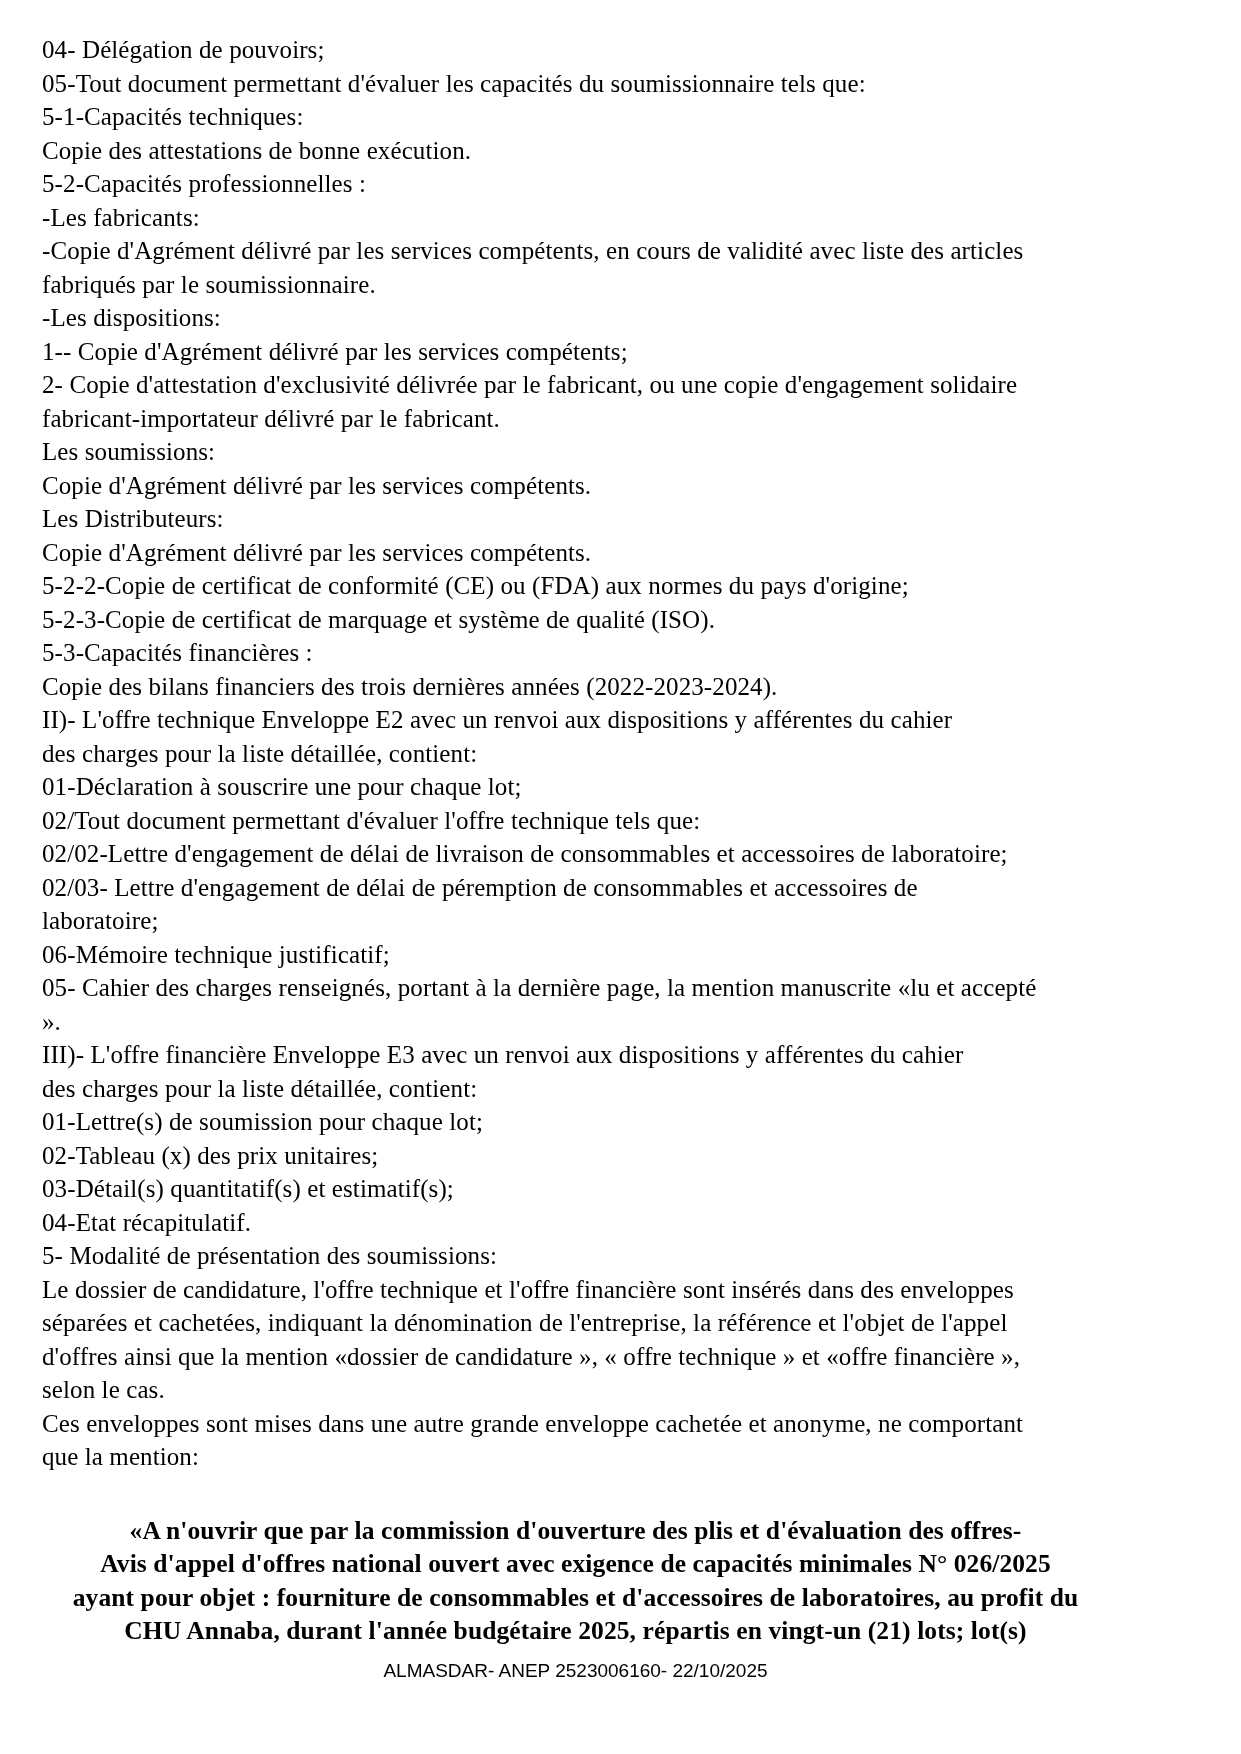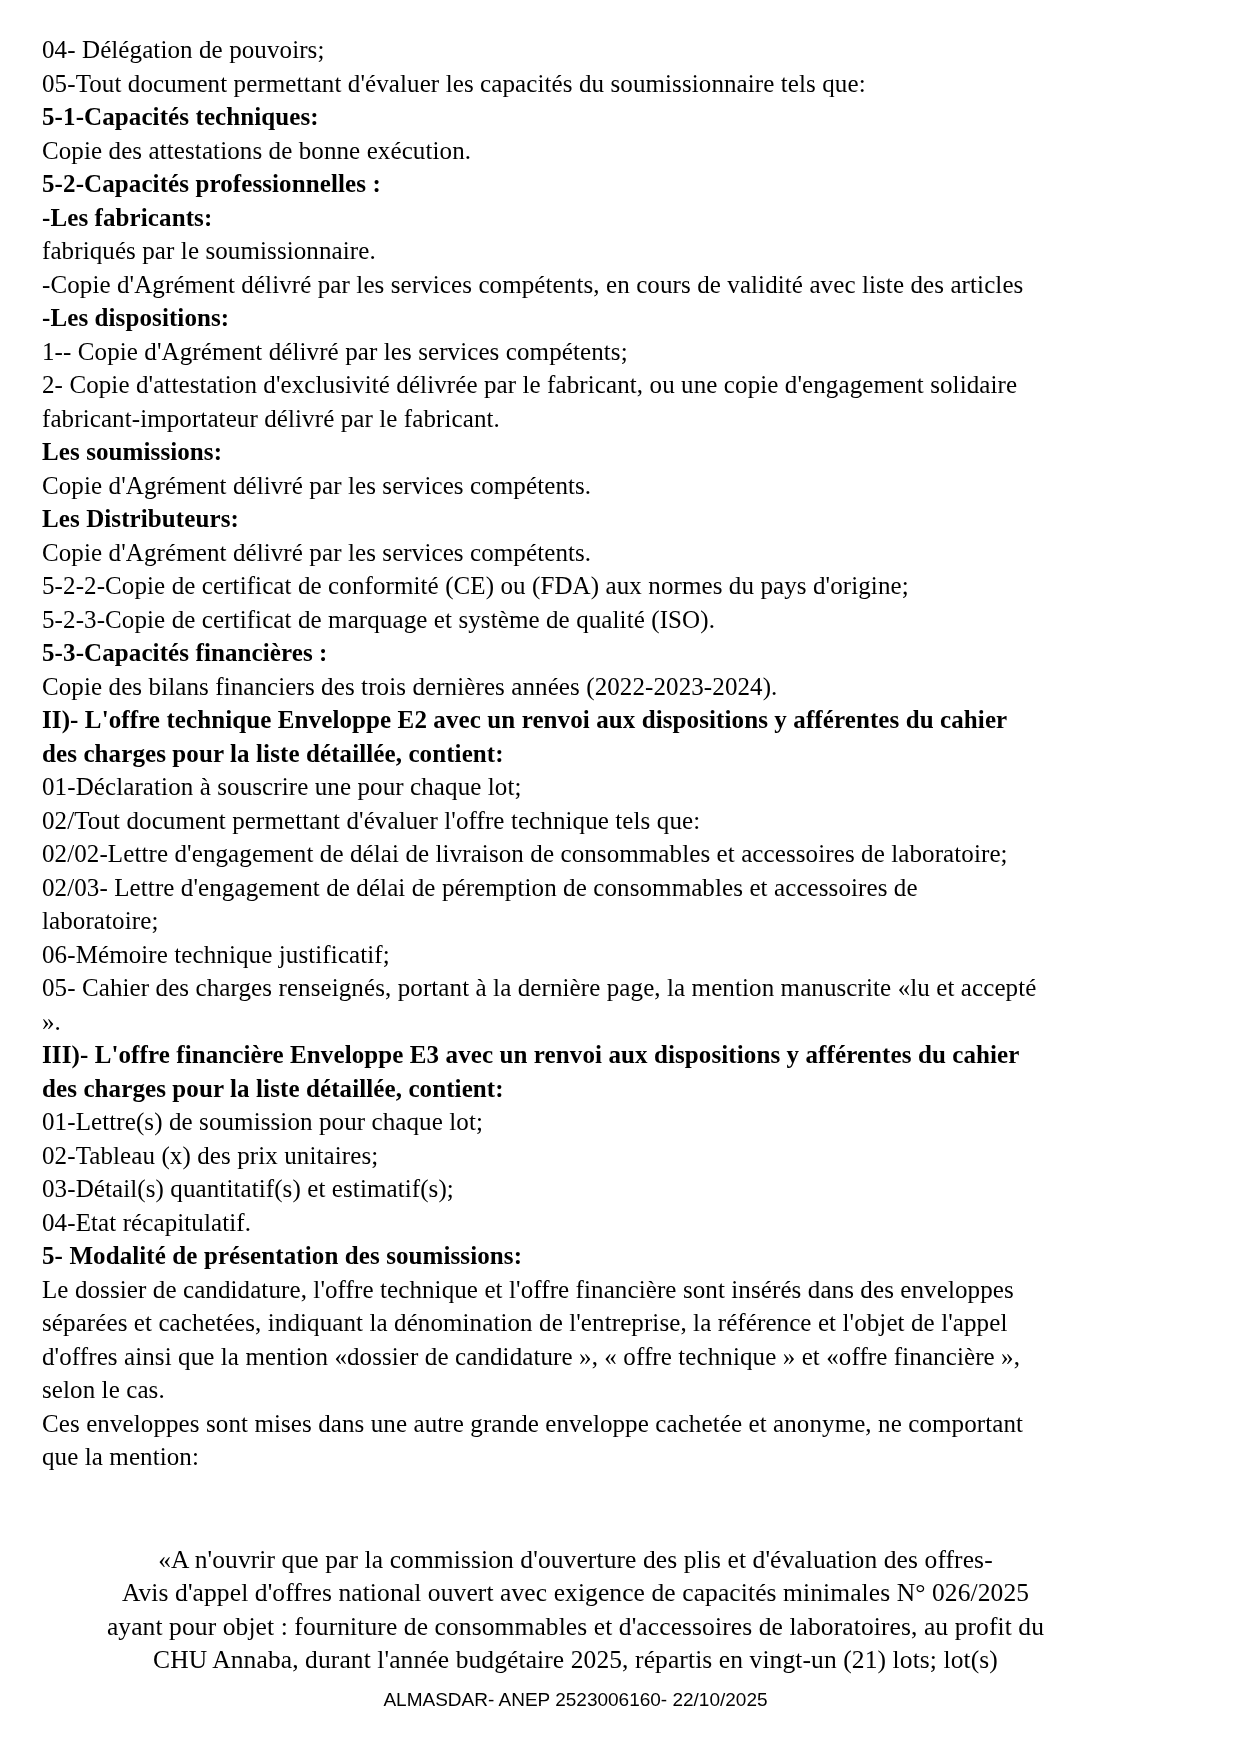--- a/index.html
+++ b/index.html
@@ -17,25 +17,25 @@
     box-sizing: border-box;
     padding: 33px 36px 0 42px;
     overflow: hidden;
   }
   .ln {
     font-size: 25px;
     line-height: 33.5px;
     white-space: nowrap;
     letter-spacing: 0.1px;
   }
-  .b { font-weight: bold; }
+  .b { font-weight: normal; }
   .notice {
-    margin-top: 69px;
+    margin-top: 40px;
     text-align: center;
-    font-weight: normal;
+    font-weight: bold;
   }
   .notice .ln {
     font-size: 25.5px;
   }
   .footer {
     margin-top: 11px;
     text-align: center;
     font-family: "Liberation Sans", "DejaVu Sans", sans-serif;
     font-size: 19px;
     line-height: 24px;
@@ -45,22 +45,22 @@
 <body>
 
 <div class="page">
   <div>
     <div class="ln">04- Délégation de pouvoirs;</div>
     <div class="ln">05-Tout document permettant d'évaluer les capacités du soumissionnaire tels que:</div>
     <div class="ln b">5-1-Capacités techniques:</div>
     <div class="ln">Copie des attestations de bonne exécution.</div>
     <div class="ln b">5-2-Capacités professionnelles :</div>
     <div class="ln b">-Les fabricants:</div>
+    <div class="ln">-Copie d'Agrément délivré par les services compétents, en cours de validité avec liste des articles</div>
     <div class="ln">fabriqués par le soumissionnaire.</div>
-    <div class="ln">-Copie d'Agrément délivré par les services compétents, en cours de validité avec liste des articles</div>
     <div class="ln b">-Les dispositions:</div>
     <div class="ln">1-- Copie d'Agrément délivré par les services compétents;</div>
     <div class="ln">2- Copie d'attestation d'exclusivité délivrée par le fabricant, ou une copie d'engagement solidaire</div>
     <div class="ln">fabricant-importateur délivré par le fabricant.</div>
     <div class="ln b">Les soumissions:</div>
     <div class="ln">Copie d'Agrément délivré par les services compétents.</div>
     <div class="ln b">Les Distributeurs:</div>
     <div class="ln">Copie d'Agrément délivré par les services compétents.</div>
     <div class="ln">5-2-2-Copie de certificat de conformité (CE) ou (FDA) aux normes du pays d'origine;</div>
     <div class="ln">5-2-3-Copie de certificat de marquage et système de qualité (ISO).</div>

